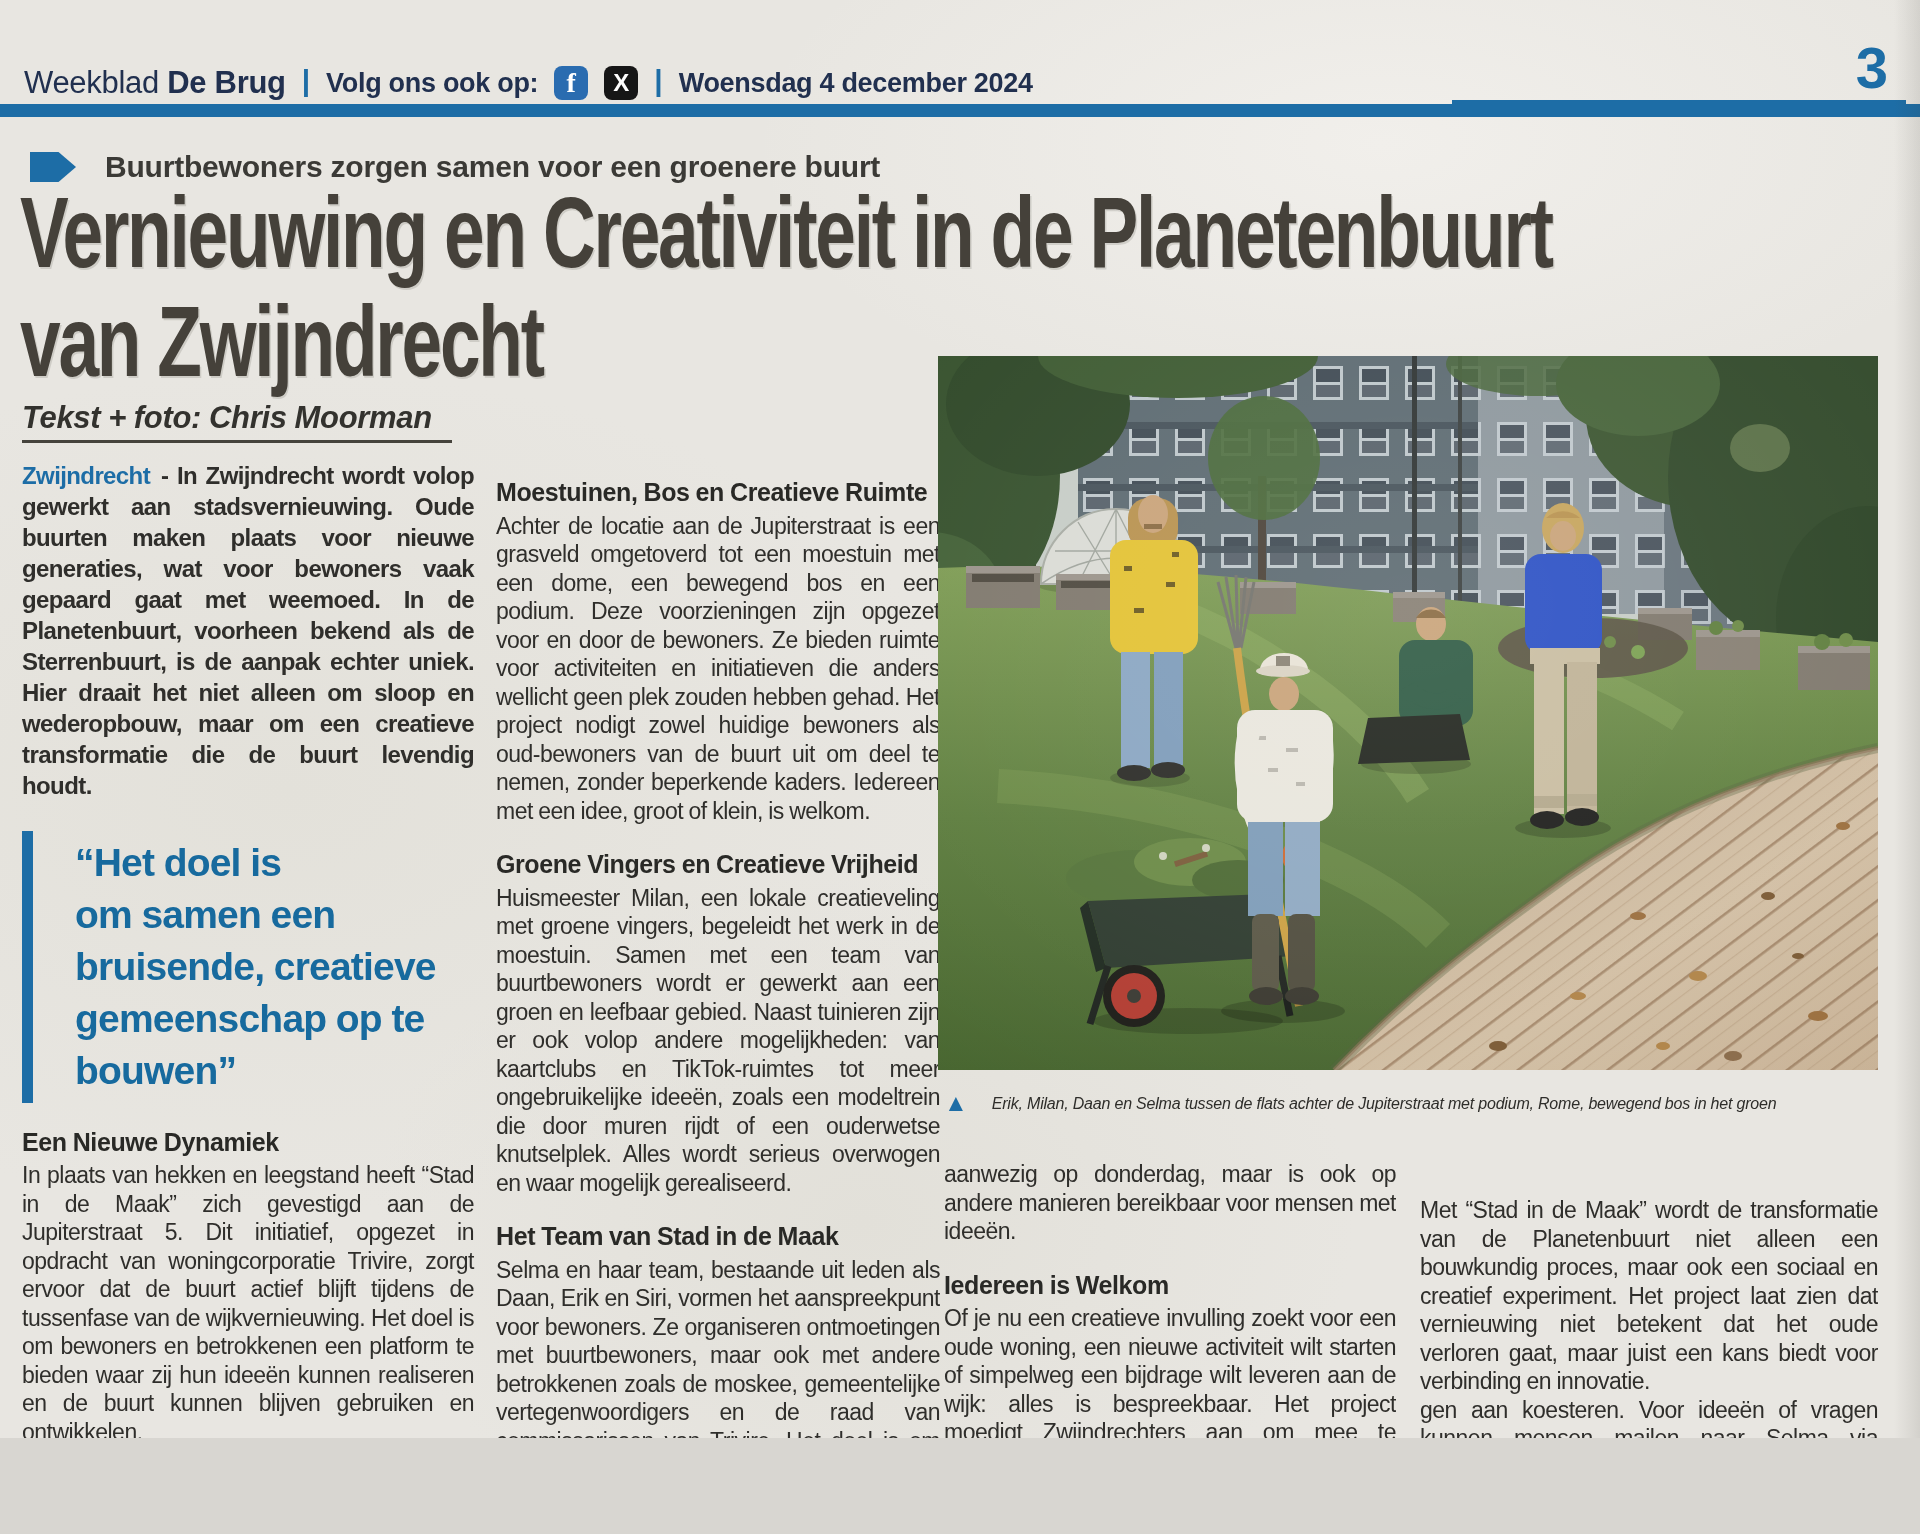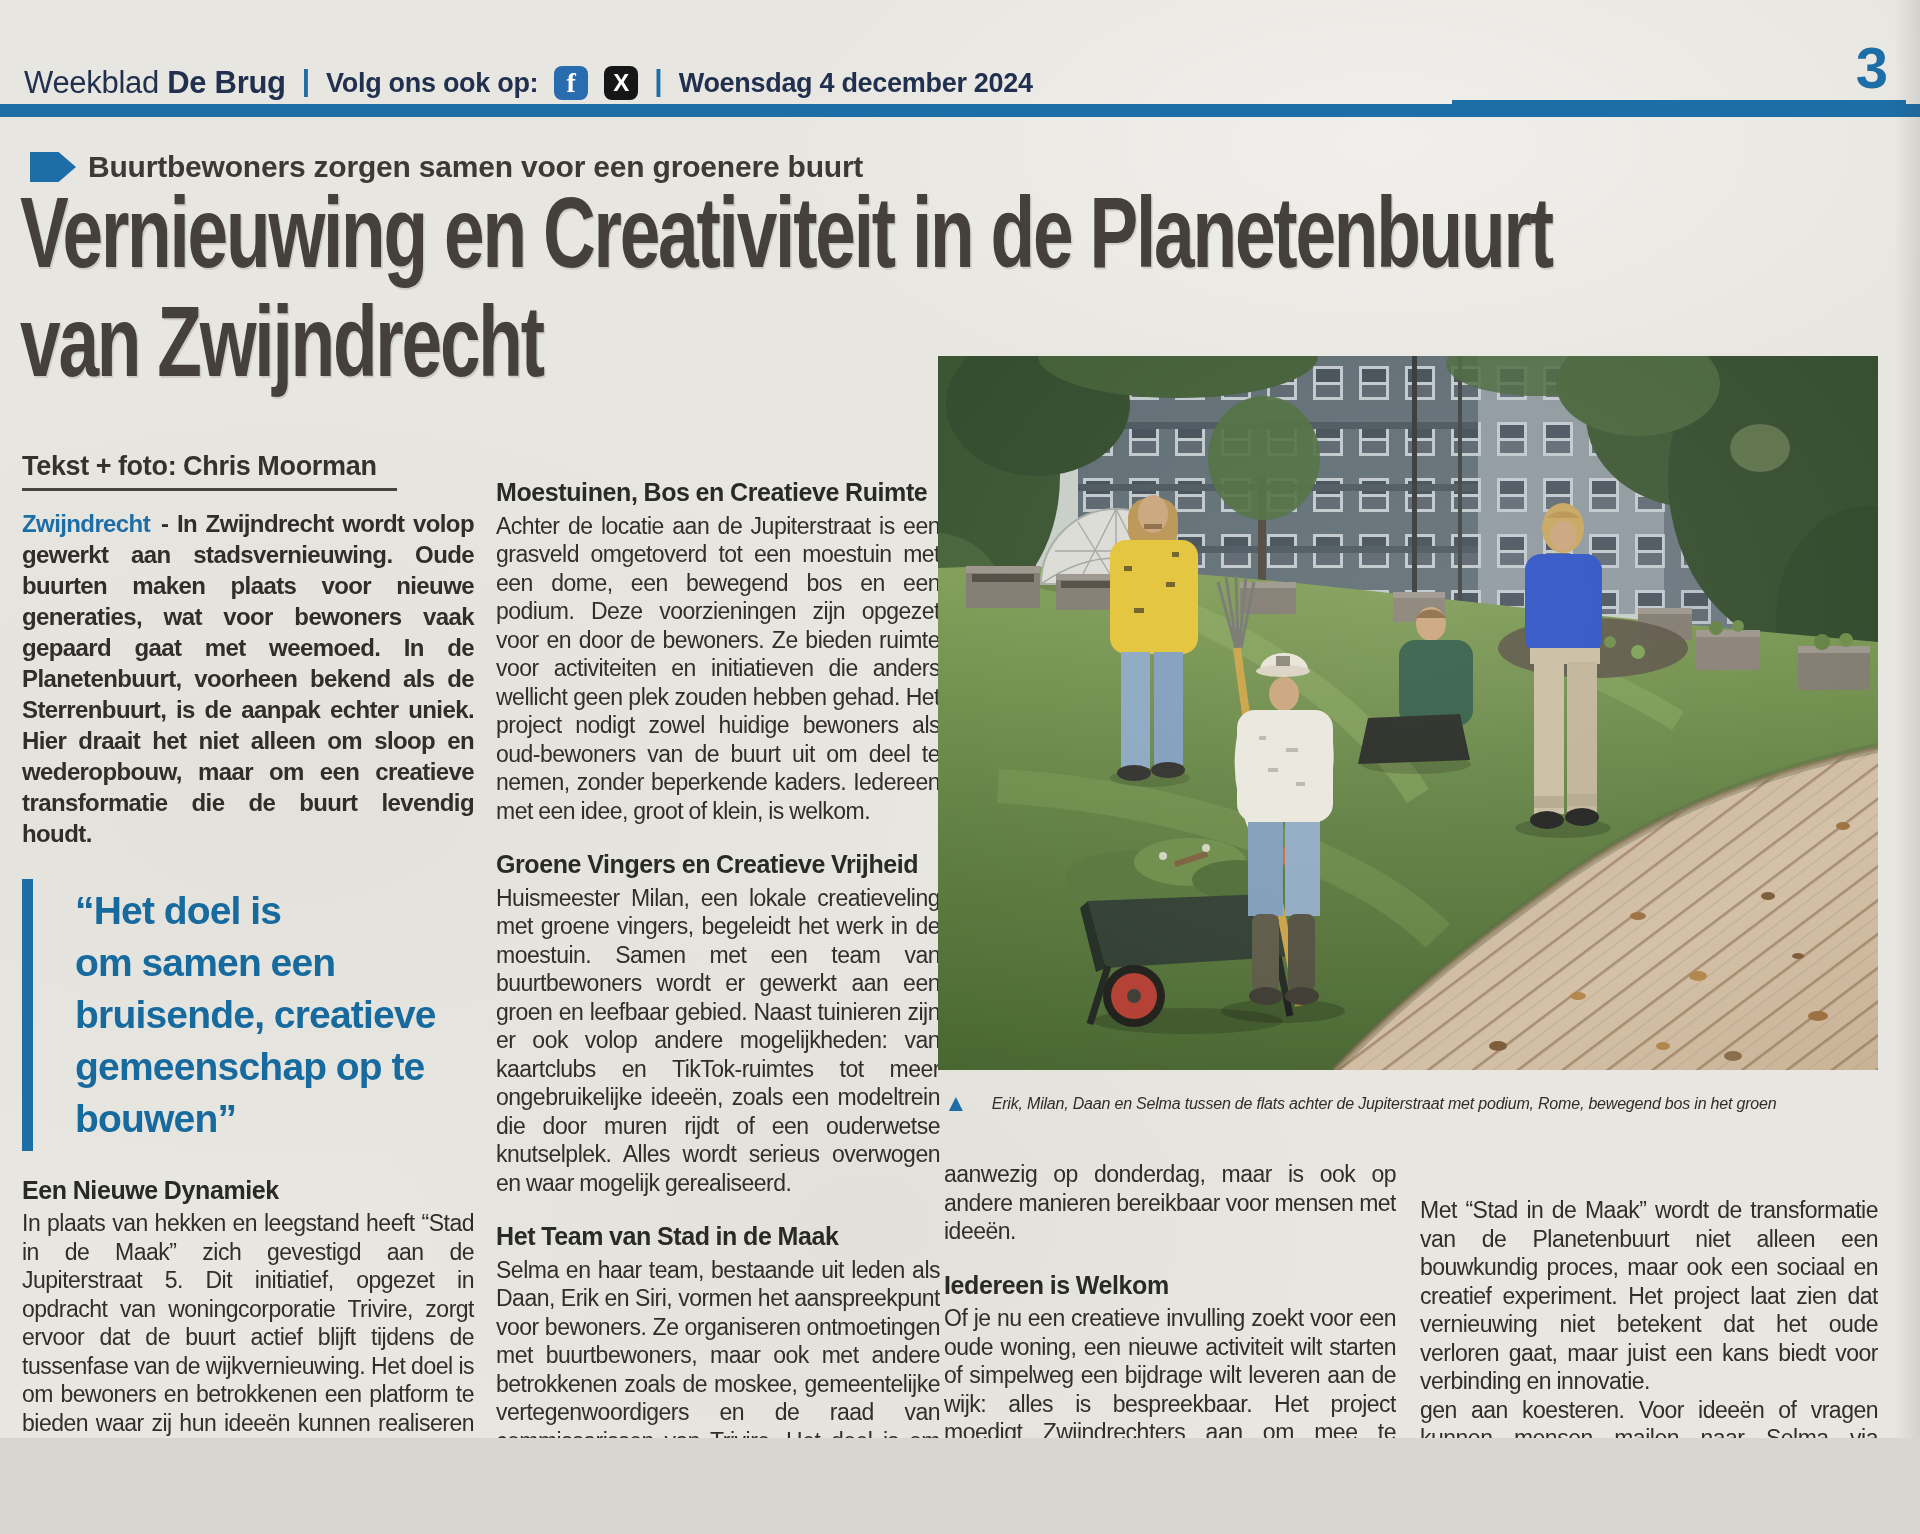--- a/index.html
+++ b/index.html
@@ -30,40 +30,40 @@
   .sicon.xx{background:#161616;}
   .date{font-size:27px;font-weight:600;color:var(--brand-navy);letter-spacing:-.3px;}
   .header-right{display:flex;align-items:baseline;gap:88px;padding-right:6px;}
   .section-title{font-size:58px;font-weight:bold;color:var(--accent-blue);letter-spacing:-1px;}
   .page-number{font-size:58px;font-weight:bold;color:var(--accent-blue);}
 
   .rule{position:absolute;left:0;right:0;top:104px;height:13px;background:var(--accent-blue);}
   .rule-right{position:absolute;left:1452px;right:14px;top:100px;height:14px;background:var(--accent-blue);}
 
   
-  .kicker{position:absolute;left:30px;top:150px;display:flex;align-items:center;gap:12px;}
+  .kicker{position:absolute;left:30px;top:150px;display:flex;align-items:center;gap:29px;}
   .kicker-arrow{width:46px;height:30px;background:var(--accent-blue);
     clip-path:polygon(0 0,62% 0,100% 50%,62% 100%,0 100%);}
   .kicker-text{font-size:30px;font-weight:bold;color:#3b3a36;letter-spacing:-.2px;}
 
   
   .headline{position:absolute;left:20px;top:178px;width:2500px;transform:scaleX(.73);transform-origin:left top;
     font-weight:bold;color:var(--headline-gray);font-size:100px;line-height:109px;letter-spacing:-3px;}
   .headline span{display:block;white-space:nowrap;text-shadow:2px 2px 0 rgba(90,86,78,.18);}
 
   
   .col{position:absolute;text-align:justify;font-size:23px;line-height:28.5px;letter-spacing:-.5px;word-spacing:-.5px;color:var(--body-gray);}
   .col p{margin:0;}
   .col h3{margin:25px 0 5px 0;font-size:25px;letter-spacing:-.4px;color:#292926;}
   .col1{left:22px;top:404px;width:452px;}
   .col2{left:496px;top:478px;width:444px;max-height:1030px;overflow:hidden;}
   .col3{left:944px;top:1160px;width:452px;max-height:348px;overflow:hidden;}
   .col4{left:1420px;top:1160px;width:458px;max-height:348px;overflow:hidden;}
-  .byline{display:inline-block;font-size:27px;font-weight:bold;color:#33322e;
-    border-bottom:3px solid #45433c;padding:0 20px 7px 0;letter-spacing:-.3px;margin-top:48px;}
+  .byline{display:inline-block;font-size:31px;font-weight:bold;font-style:italic;color:#33322e;
+    border-bottom:3px solid #45433c;padding:0 20px 7px 0;letter-spacing:-.3px;}
   .lead{margin-top:17px !important;font-weight:bold;font-size:24px;line-height:31px;letter-spacing:-.6px;}
   .lead .loc{color:var(--accent-blue);margin-right:11px;}
   .pullquote{margin-top:30px;border-left:11px solid var(--accent-blue);padding:6px 0 6px 42px;}
   .pullquote .quote-text{white-space:pre-line;font-size:39px;line-height:52px;font-weight:bold;color:var(--quote-blue);letter-spacing:-.8px;margin-top:40px;}
 
   
   .photo{position:absolute;left:938px;top:356px;width:940px;height:714px;background:#a9b2a6;overflow:hidden;}
   .photo svg{display:block;}
   .caption{position:absolute;left:944px;top:1086px;width:924px;display:flex;gap:24px;align-items:flex-start;}
   .caption-marker{color:var(--accent-blue);font-size:24px;line-height:34px;}

